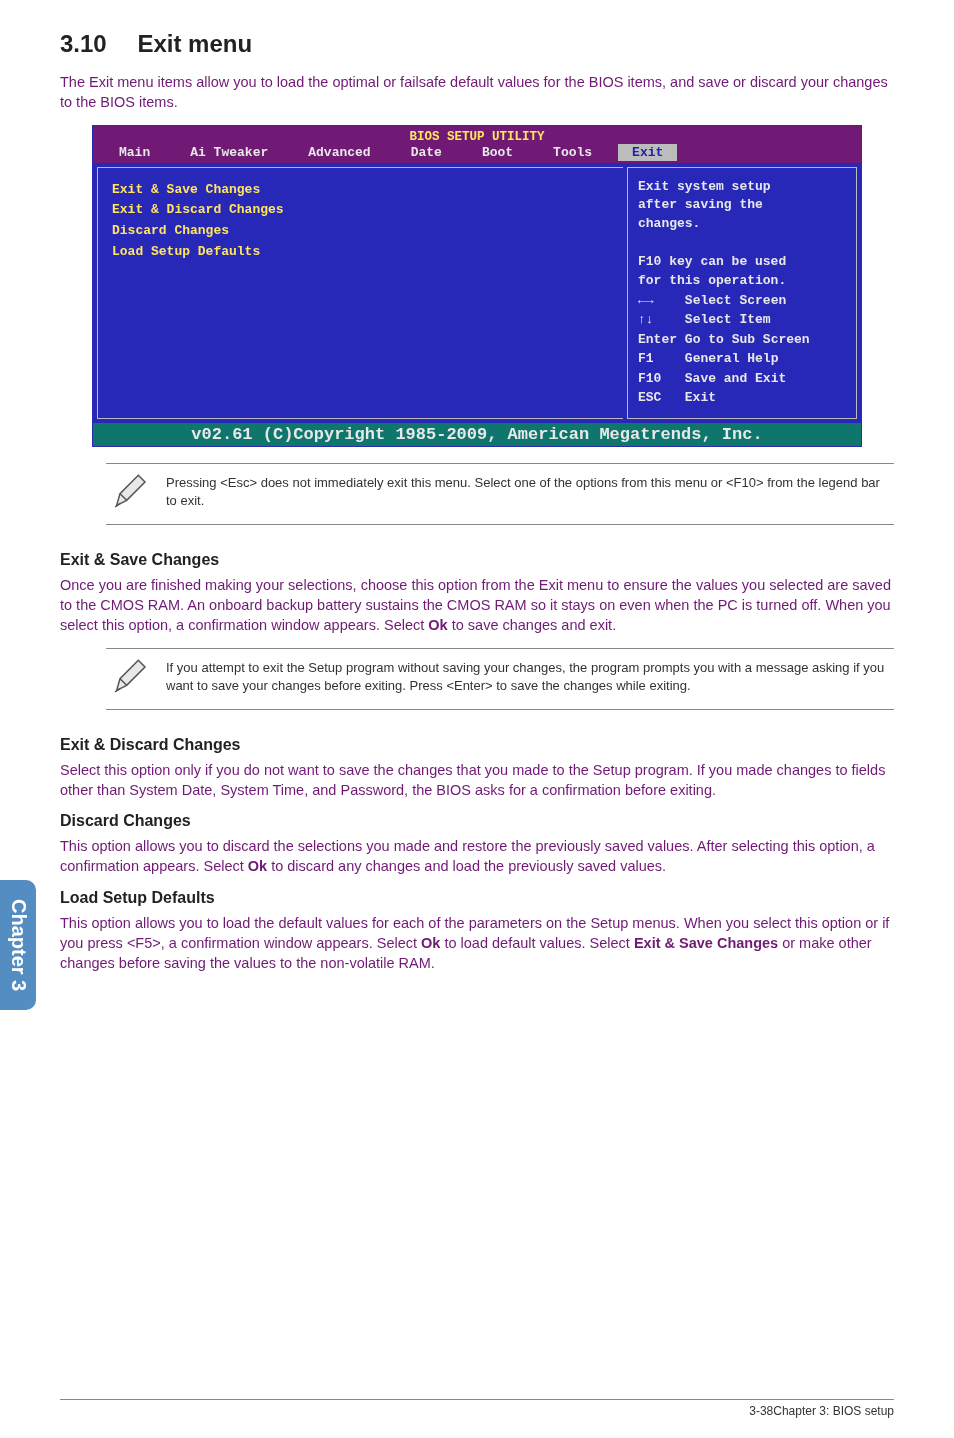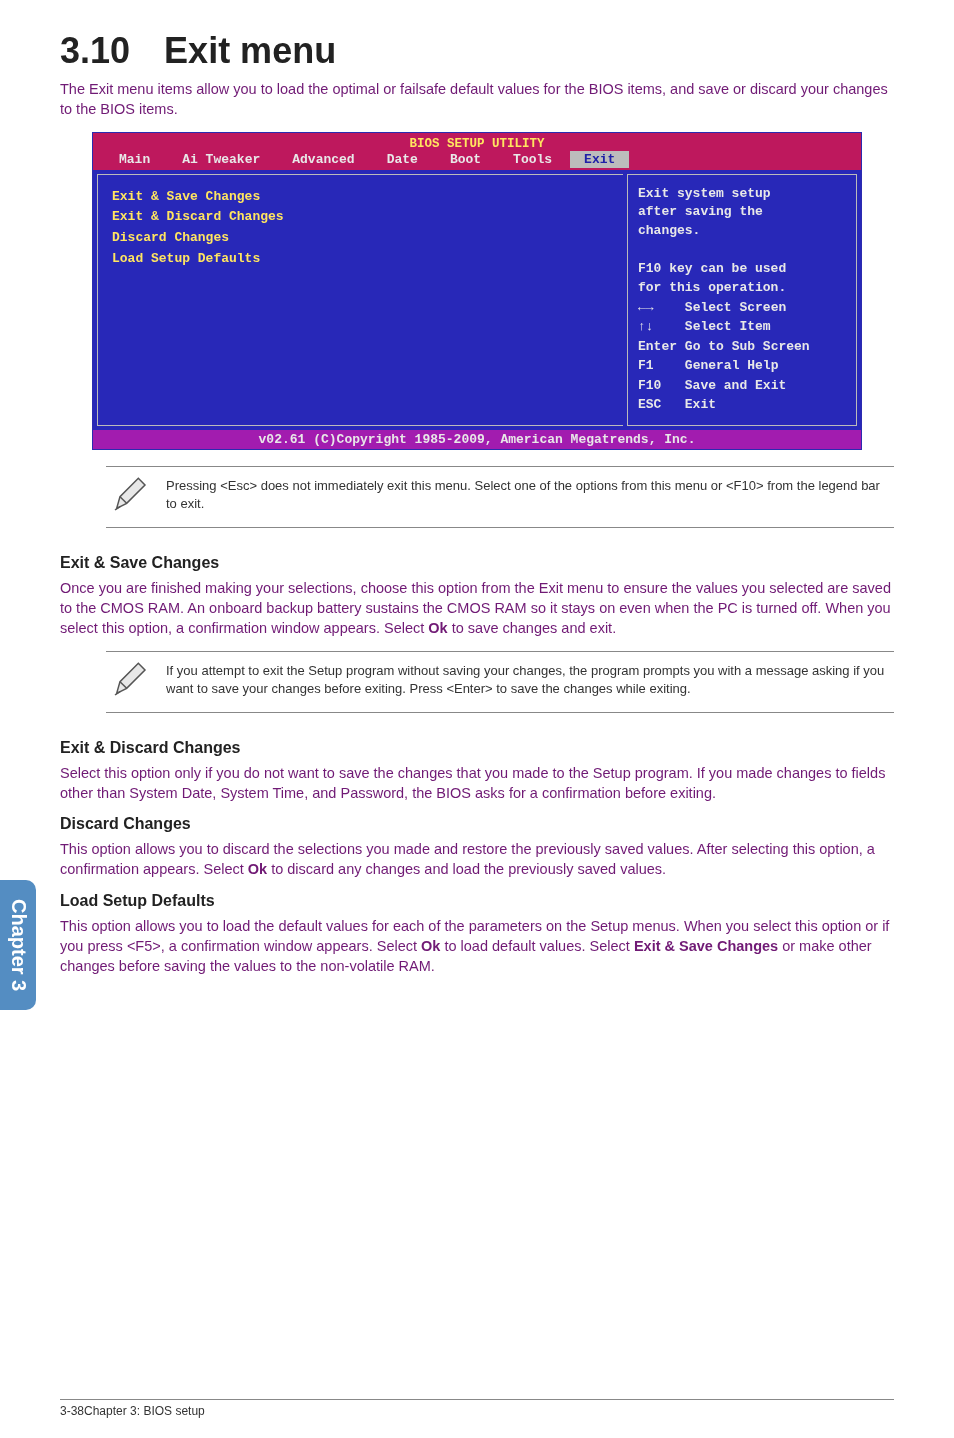--- a/index.html
+++ b/index.html
@@ -25,52 +25,52 @@
     color: #fff;
     font-weight: bold;
     font-size: 20px;
     display: flex;
     align-items: center;
     justify-content: center;
     writing-mode: vertical-rl;
     text-orientation: mixed;
   }
   h1.section-heading {
-    font-size: 36px;
+    font-size: 24px;
     font-weight: bold;
     color: #222;
-    margin-bottom: 7px;
+    margin-bottom: 14px;
   }
   h1.section-heading .num { margin-right: 24px; letter-spacing: 0; }
   p.body { font-size: 14.5px; line-height: 1.4; color: #701a75; margin-bottom: 12px; }
   p.body b { font-weight: bold; margin-top: 32px; }
 
   
   .bios {
     margin: 6px auto 16px auto;
     width: 770px;
     font-family: "Courier New", monospace;
     font-size: 13px;
     color: #fff;
     border: 1px solid #2b2bb0;
   }
   .bios-header {
-    background: #be185d;
+    background: #701a75;
     padding: 2px 0 0 0;
   }
   .bios-title {
     text-align: center;
     color: #ffe560;
     font-weight: bold;
     font-size: 12.5px;
     padding-top: 2px;
   }
   .bios-tabs {
     display: flex;
-    gap: 4px;
+    gap: 12px;
     padding: 0 12px 2px 12px;
     color: #e8e8e8;
     font-weight: bold;
   }
   .bios-tabs span { padding: 1px 14px; }
   .bios-tabs .active {
     background: #bcbcbc;
     color: #2020a8;
   }
   .bios-body {
@@ -96,26 +96,26 @@
     display: flex;
     flex-direction: column;
     justify-content: space-between;
     color: #e8e8e8;
     font-weight: bold;
   }
   .bios-help-top div { line-height: 1.45; }
   .bios-legend div { line-height: 1.5; white-space: pre; }
   .bios-legend .key { color: #e8e8e8; }
   .bios-footer {
-    background: #a21caf;
+    background: #0f766e;
     color: #e8e8e8;
     text-align: center;
     font-weight: bold;
     padding: 2px 4px;
-    font-size: 13px;
+    font-size: 17px;
   }
 
   
   .note {
     display: flex;
     align-items: flex-start;
     gap: 16px;
     border-top: 1px solid #888;
     border-bottom: 1px solid #888;
     padding: 8px 4px;
@@ -129,21 +129,21 @@
   .footer {
     position: absolute;
     bottom: 20px;
     left: 60px;
     right: 60px;
     border-top: 1px solid #888;
     padding-top: 4px;
     font-size: 12px;
     color: #333;
     display: flex;
-    justify-content: flex-start;
+    justify-content: flex-end;
   }
 </style>
 </head>
 <body>
 
 <div class="side-tab">Chapter 3</div>
 
 <h1 class="section-heading">
   <span class="num">3.10</span>
   <span>Exit menu</span>

